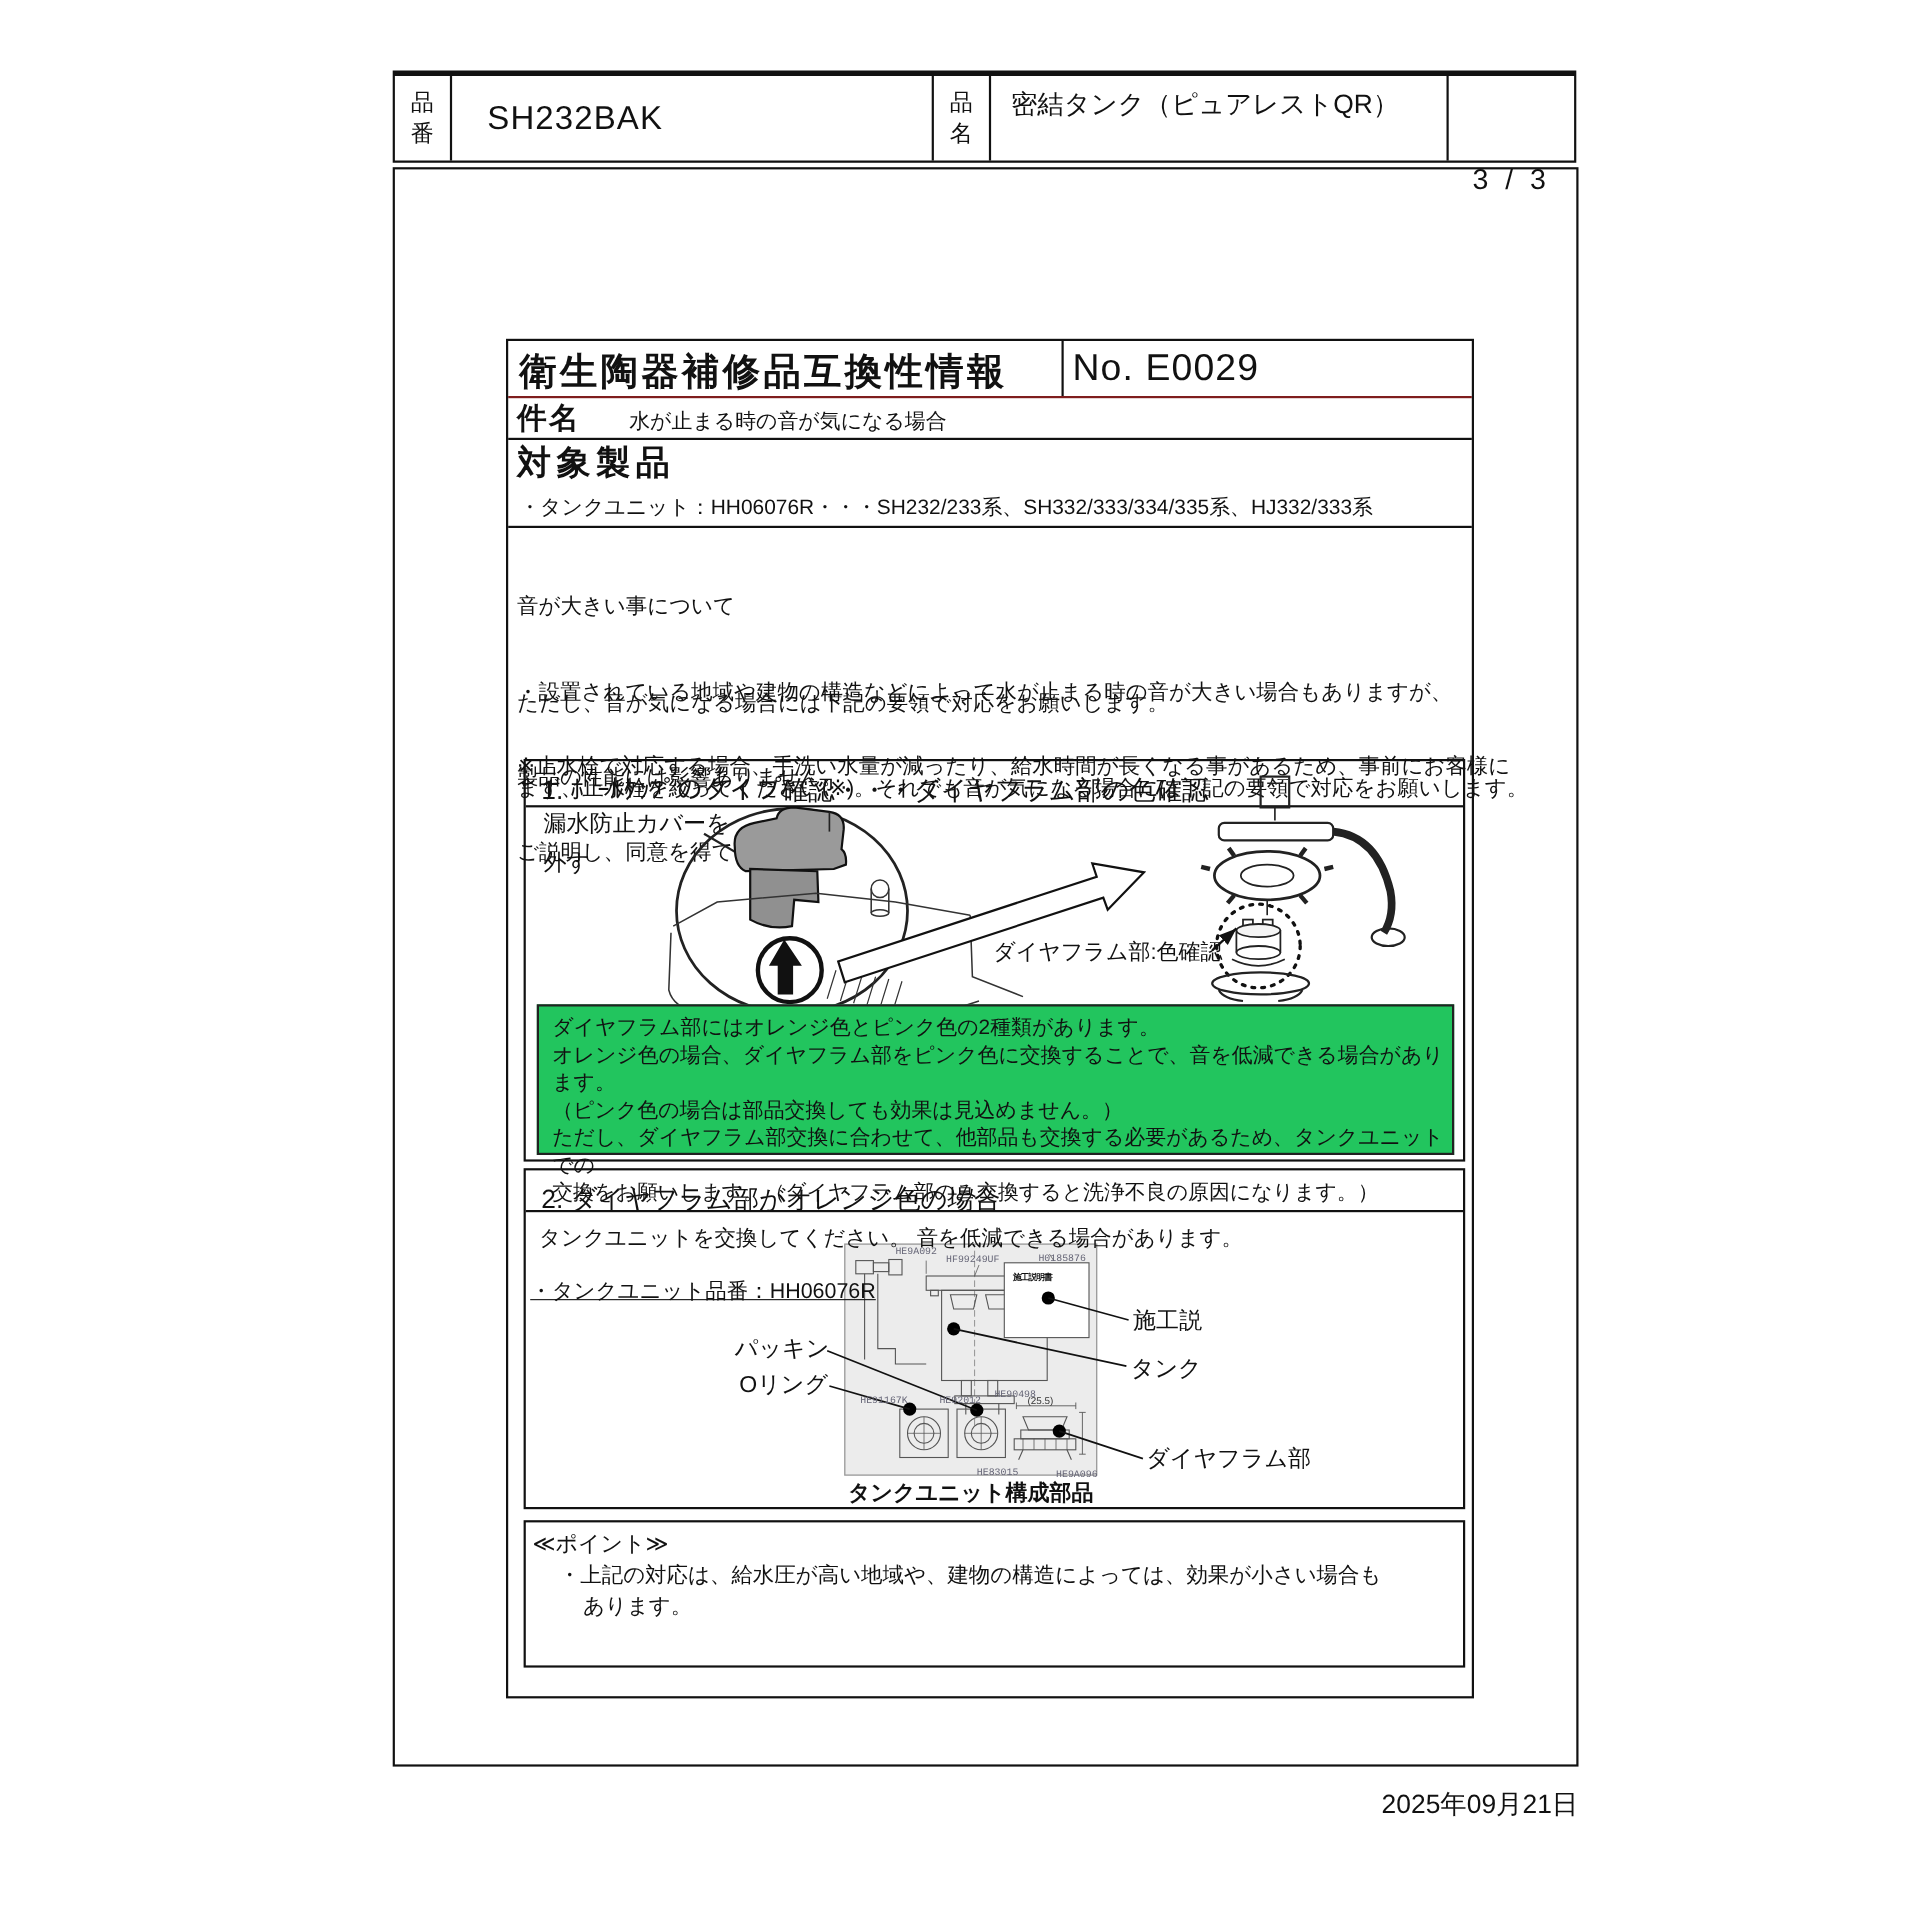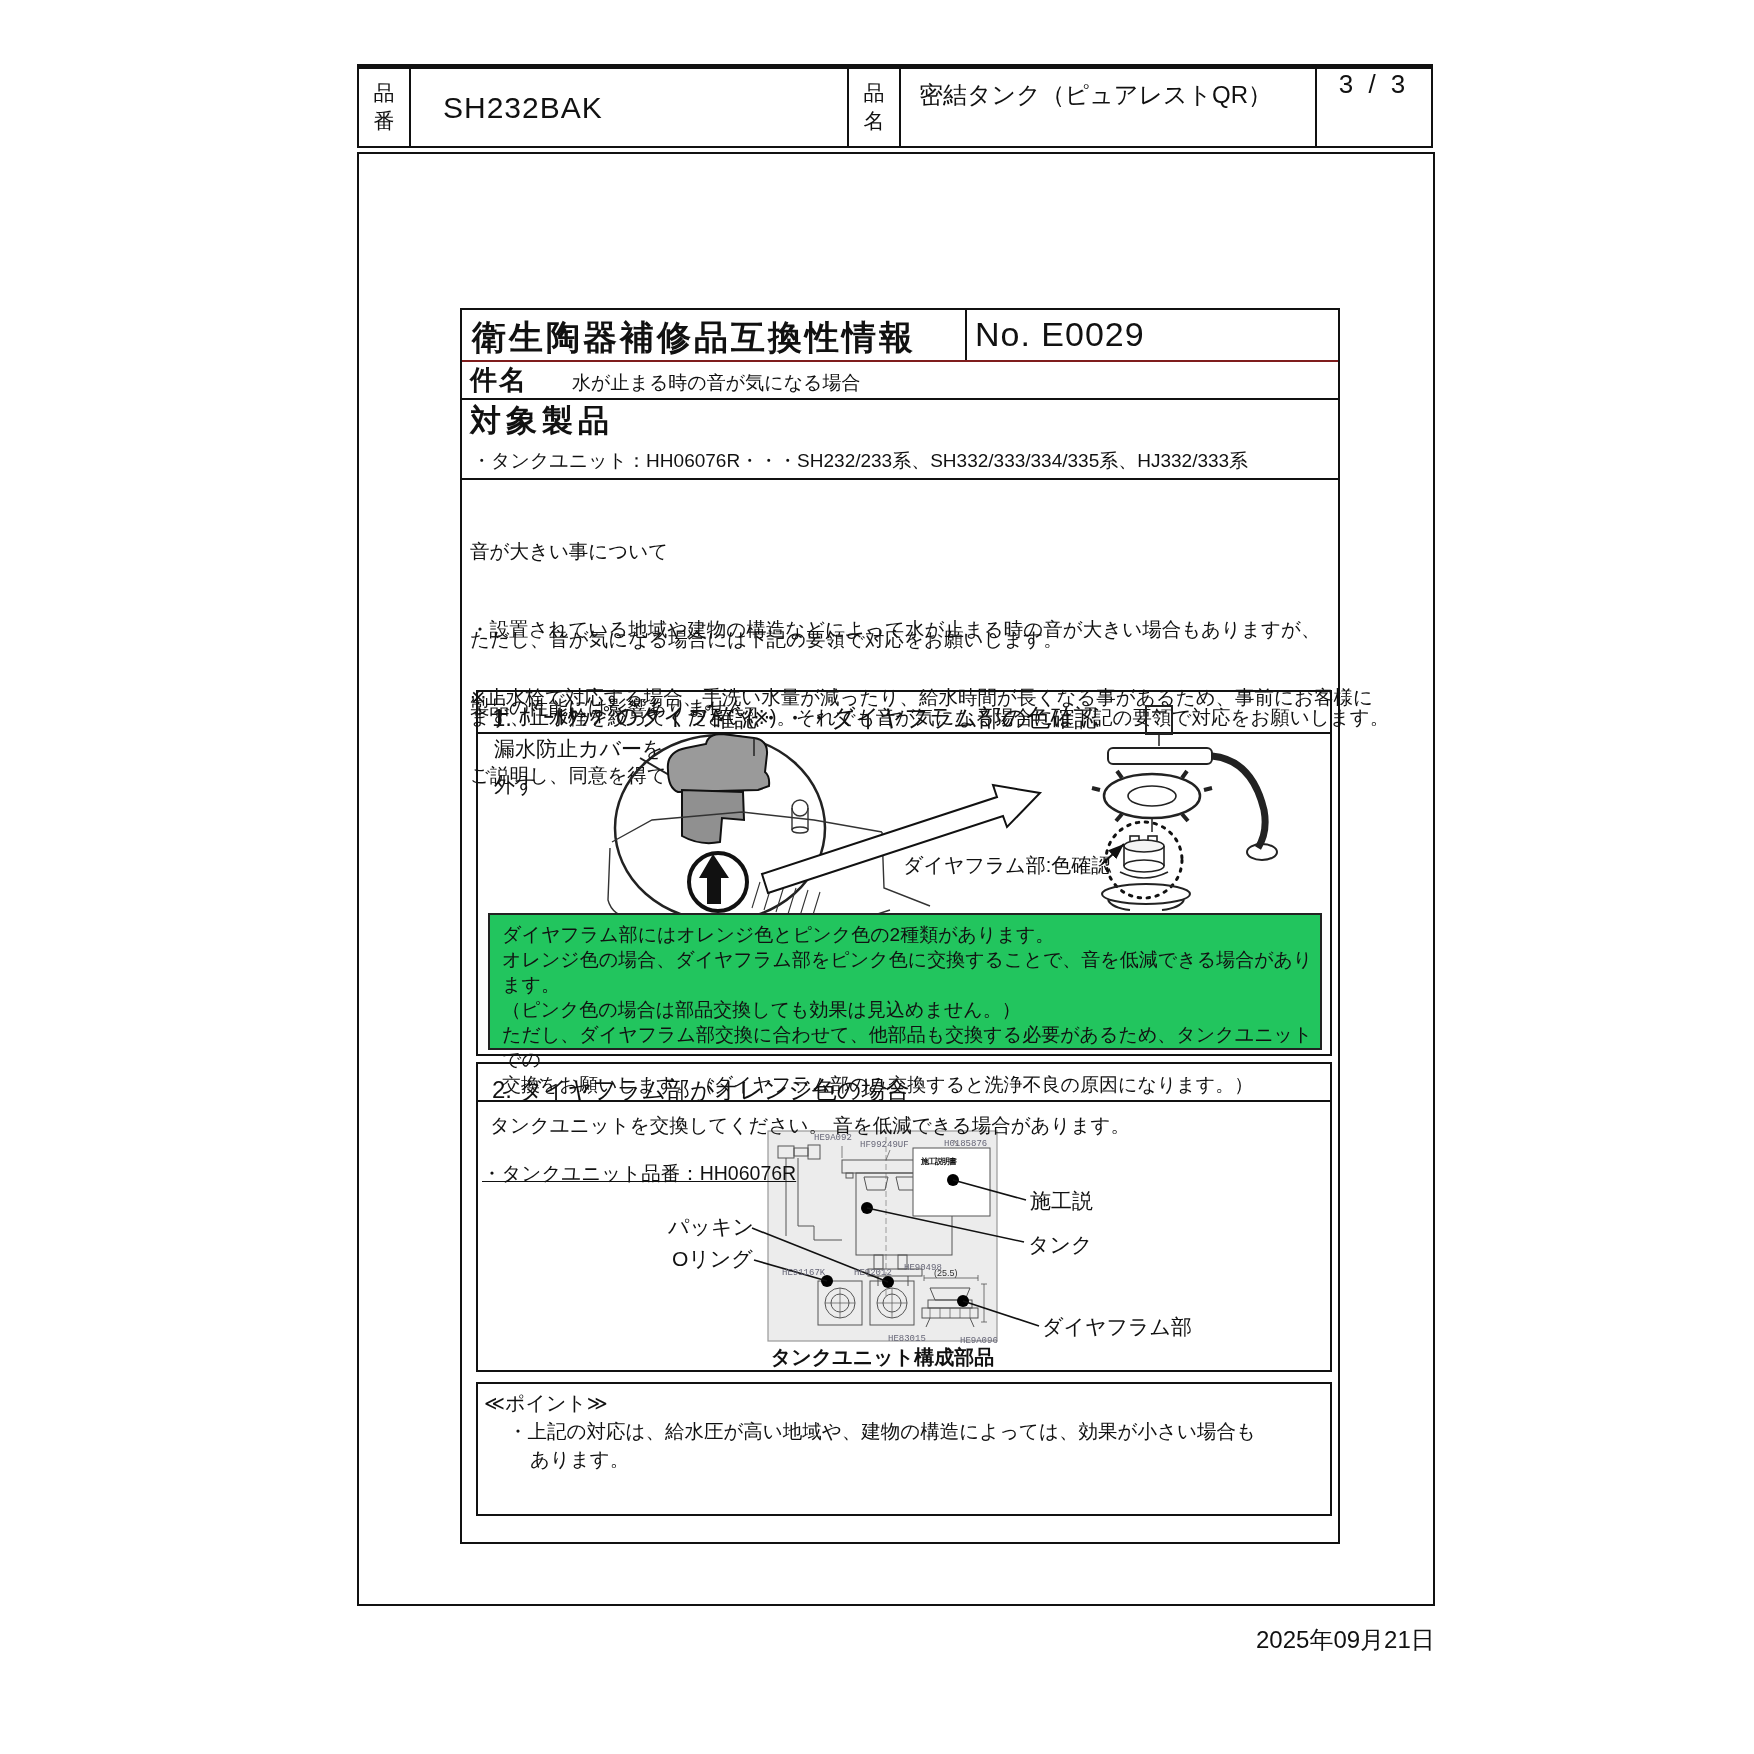--- a/index.html
+++ b/index.html
@@ -7,21 +7,21 @@
         font-family:"Liberation Sans","DejaVu Sans",sans-serif;color:#111;}
   
   .hdr{position:absolute;left:357px;top:64px;width:1076px;height:84px;
        border:2px solid #111;border-top:5px solid #111;display:flex;box-sizing:border-box;}
   .hdr .cell{border-right:2px solid #111;box-sizing:border-box;height:100%;}
   .hdr .cell:last-child{border-right:none;}
   .vlabel{width:52px;display:flex;flex-direction:column;align-items:center;justify-content:space-between;
           padding:10px 0 12px 0;font-size:21px;}
   .c-partno{width:438px;display:flex;align-items:center;padding-left:32px;font-size:30px;letter-spacing:1px;}
   .c-partname{width:416px;padding:10px 0 0 18px;font-size:24px;}
-  .c-page{flex:1;display:flex;align-items:flex-start;justify-content:center;font-size:26px;letter-spacing:4px;}
+  .c-page{flex:1;display:flex;align-items:flex-end;justify-content:center;font-size:26px;letter-spacing:4px;margin-top:33px;}
   
   .frame{position:absolute;left:357px;top:152px;width:1078px;height:1454px;border:2px solid #111;box-sizing:border-box;}
   
   .doc{position:absolute;left:460px;top:308px;width:880px;height:1236px;border:2px solid #111;box-sizing:border-box;background:#fff;}
   .r1{height:52px;border-bottom:2px solid #7f1d1d;display:flex;box-sizing:border-box;}
   .r1a{width:505px;border-right:2px solid #111;box-sizing:border-box;font-weight:bold;font-size:34px;
        letter-spacing:3px;padding:5px 0 0 10px;}
   .r1b{font-size:34px;padding:5px 0 0 8px;letter-spacing:1px;}
   .r2{height:38px;border-bottom:2px solid #111;display:flex;align-items:center;box-sizing:border-box;}
   .r2 .subj-label{font-weight:bold;font-size:27px;padding-left:8px;letter-spacing:2px;}

